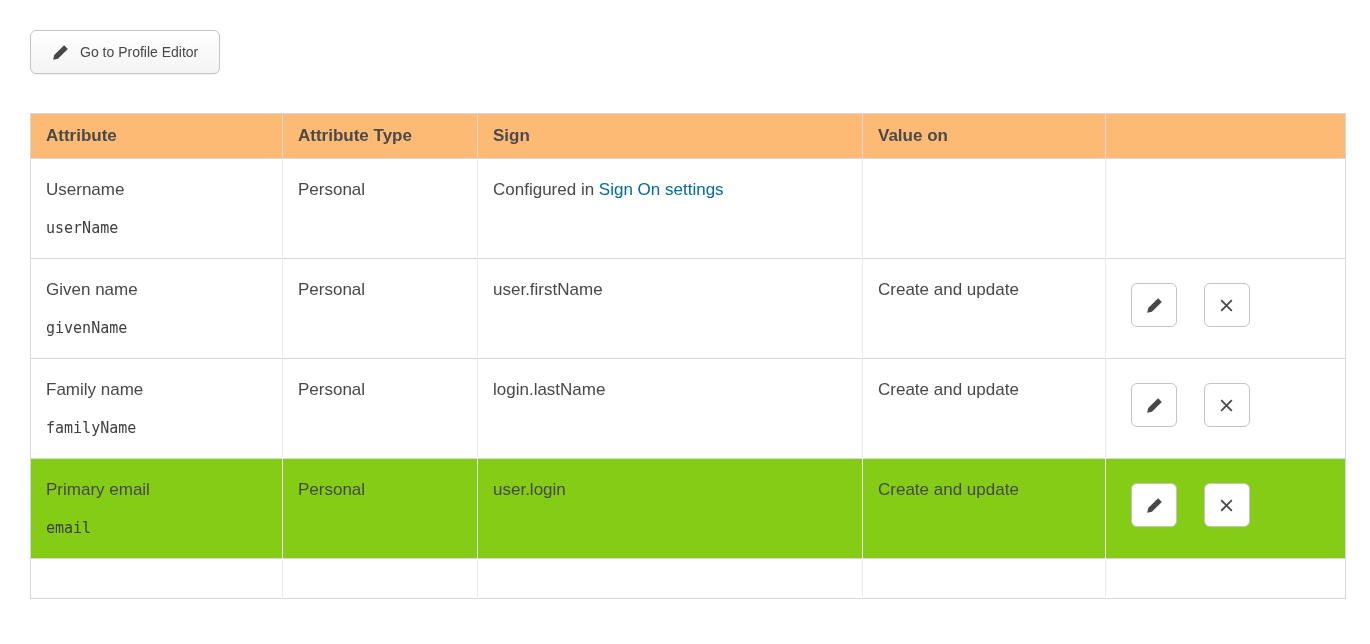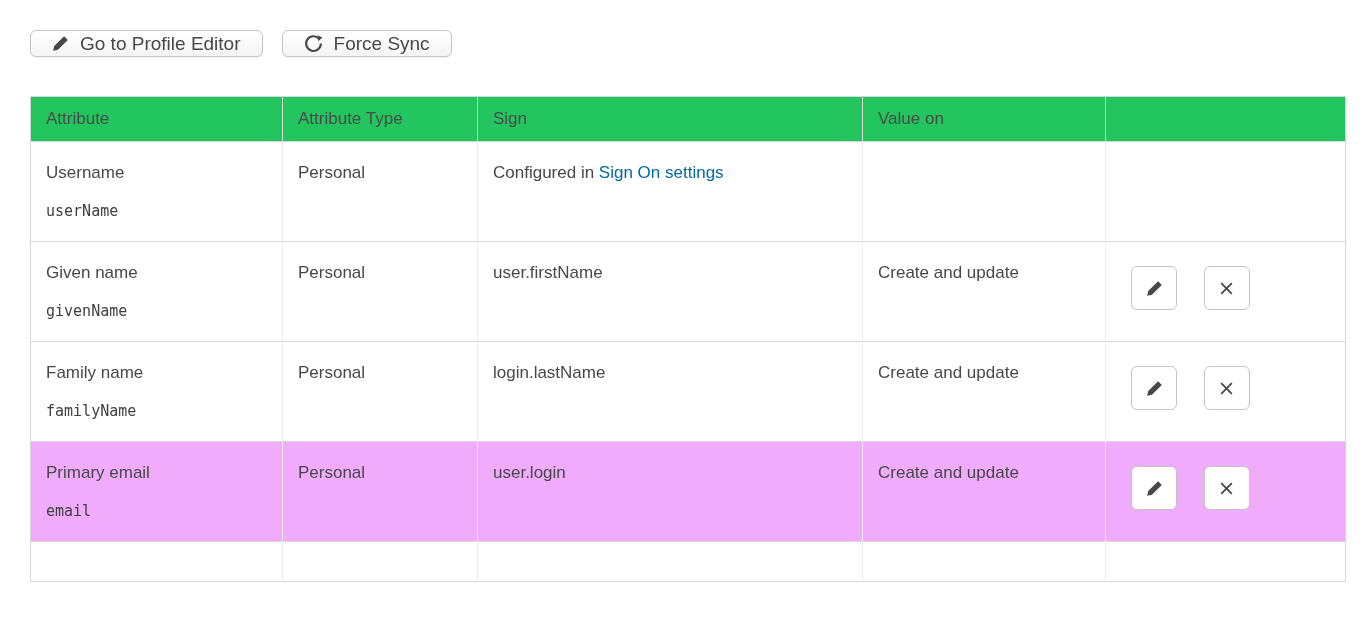--- a/index.html
+++ b/index.html
@@ -5,49 +5,49 @@
   * { box-sizing: border-box; }
   html, body { margin: 0; padding: 0; background: #ffffff; }
   body { font-family: "Liberation Sans", sans-serif; color: #484848; }
   .page {
     width: 1370px; height: 644px; overflow: hidden;
     padding: 30px 0 0 30px; background: #fff; position: relative;
   }
   .toolbar { display: flex; gap: 19px; margin-bottom: 39px; }
   .btn {
     display: inline-flex; align-items: center; gap: 11px;
-    height: 27px; padding: 0 21px;
+    height: 44px; padding: 0 21px;
     border: 1px solid #c4c4c4; border-radius: 6px;
     background: linear-gradient(#ffffff, #f4f4f4);
     box-shadow: 0 1px 1px rgba(0,0,0,0.05);
     font-family: "Liberation Sans", sans-serif;
-    font-size: 19px; color: #484848; cursor: pointer;
+    font-size: 14px; color: #484848; cursor: pointer;
   }
   .icon { display: inline-flex; align-items: center; justify-content: center; }
   table.mappings {
     width: 1315px; border-collapse: collapse;
     border: 1px solid #d8d8d8;
     font-size: 17px; color: #484848;
     table-layout: fixed;
   }
   thead th {
-    background: #22c55e;
+    background: #fdba74;
     border: 1px solid #d8d8d8;
-    font-weight: 400; text-align: left;
+    font-weight: 700; text-align: left;
     padding: 12px 15px; font-size: 17px; color: #4a4a4a;
   }
   tbody td {
     border-top: 1px solid #d8d8d8;
     border-left: 1px solid #ececec;
     vertical-align: top;
     padding: 21px 15px;
     height: 84px;
   }
   tbody td:first-child { border-left: 1px solid #d8d8d8; }
-  tr.row-shaded td { background: #f0abfc; }
+  tr.row-shaded td { background: #84cc16; }
   .attr-label { margin-bottom: 19px; }
   .mono { font-family: "DejaVu Sans Mono", monospace; font-size: 15px; color: #3f3f3f; }
   .value-link { color: #0369a1; text-decoration: none; cursor: pointer; }
   td.actions { padding-top: 24px; padding-left: 25px; }
   .action-btn {
     width: 46px; height: 44px;
     border: 1px solid #c4c4c4; border-radius: 6px;
     background: #ffffff; color: #484848;
     display: inline-flex; align-items: center; justify-content: center;
     cursor: pointer; margin-right: 22px; padding: 0;
@@ -60,29 +60,20 @@
 <div class="page">
 
   <div class="toolbar">
     <button class="btn">
       <span class="icon">
         <svg width="17" height="17" viewBox="0 0 16 16">
             <path fill="currentColor" d="M11.4 1.1 L14.9 4.6 L5.6 13.9 L1.1 14.9 L2.1 10.4 Z"></path>
           </svg>
       </span>
       <span>Go to Profile Editor</span>
-    </button>
-    <button class="btn">
-      <span class="icon">
-        <svg width="19" height="19" viewBox="0 0 18 18">
-          <path fill="none" stroke="currentColor" stroke-width="2" d="M14 4.2 A 7 7 0 1 0 16 9"></path>
-          <path fill="currentColor" d="M12.6 1.2 L17.4 3.4 L13.6 6.9 Z"></path>
-        </svg>
-      </span>
-      <span>Force Sync</span>
     </button>
   </div>
 
   <table class="mappings">
     <colgroup>
       <col style="width:252px">
         <col style="width:195px">
         <col style="width:385px">
         <col style="width:243px">
         <col style="width:240px">

